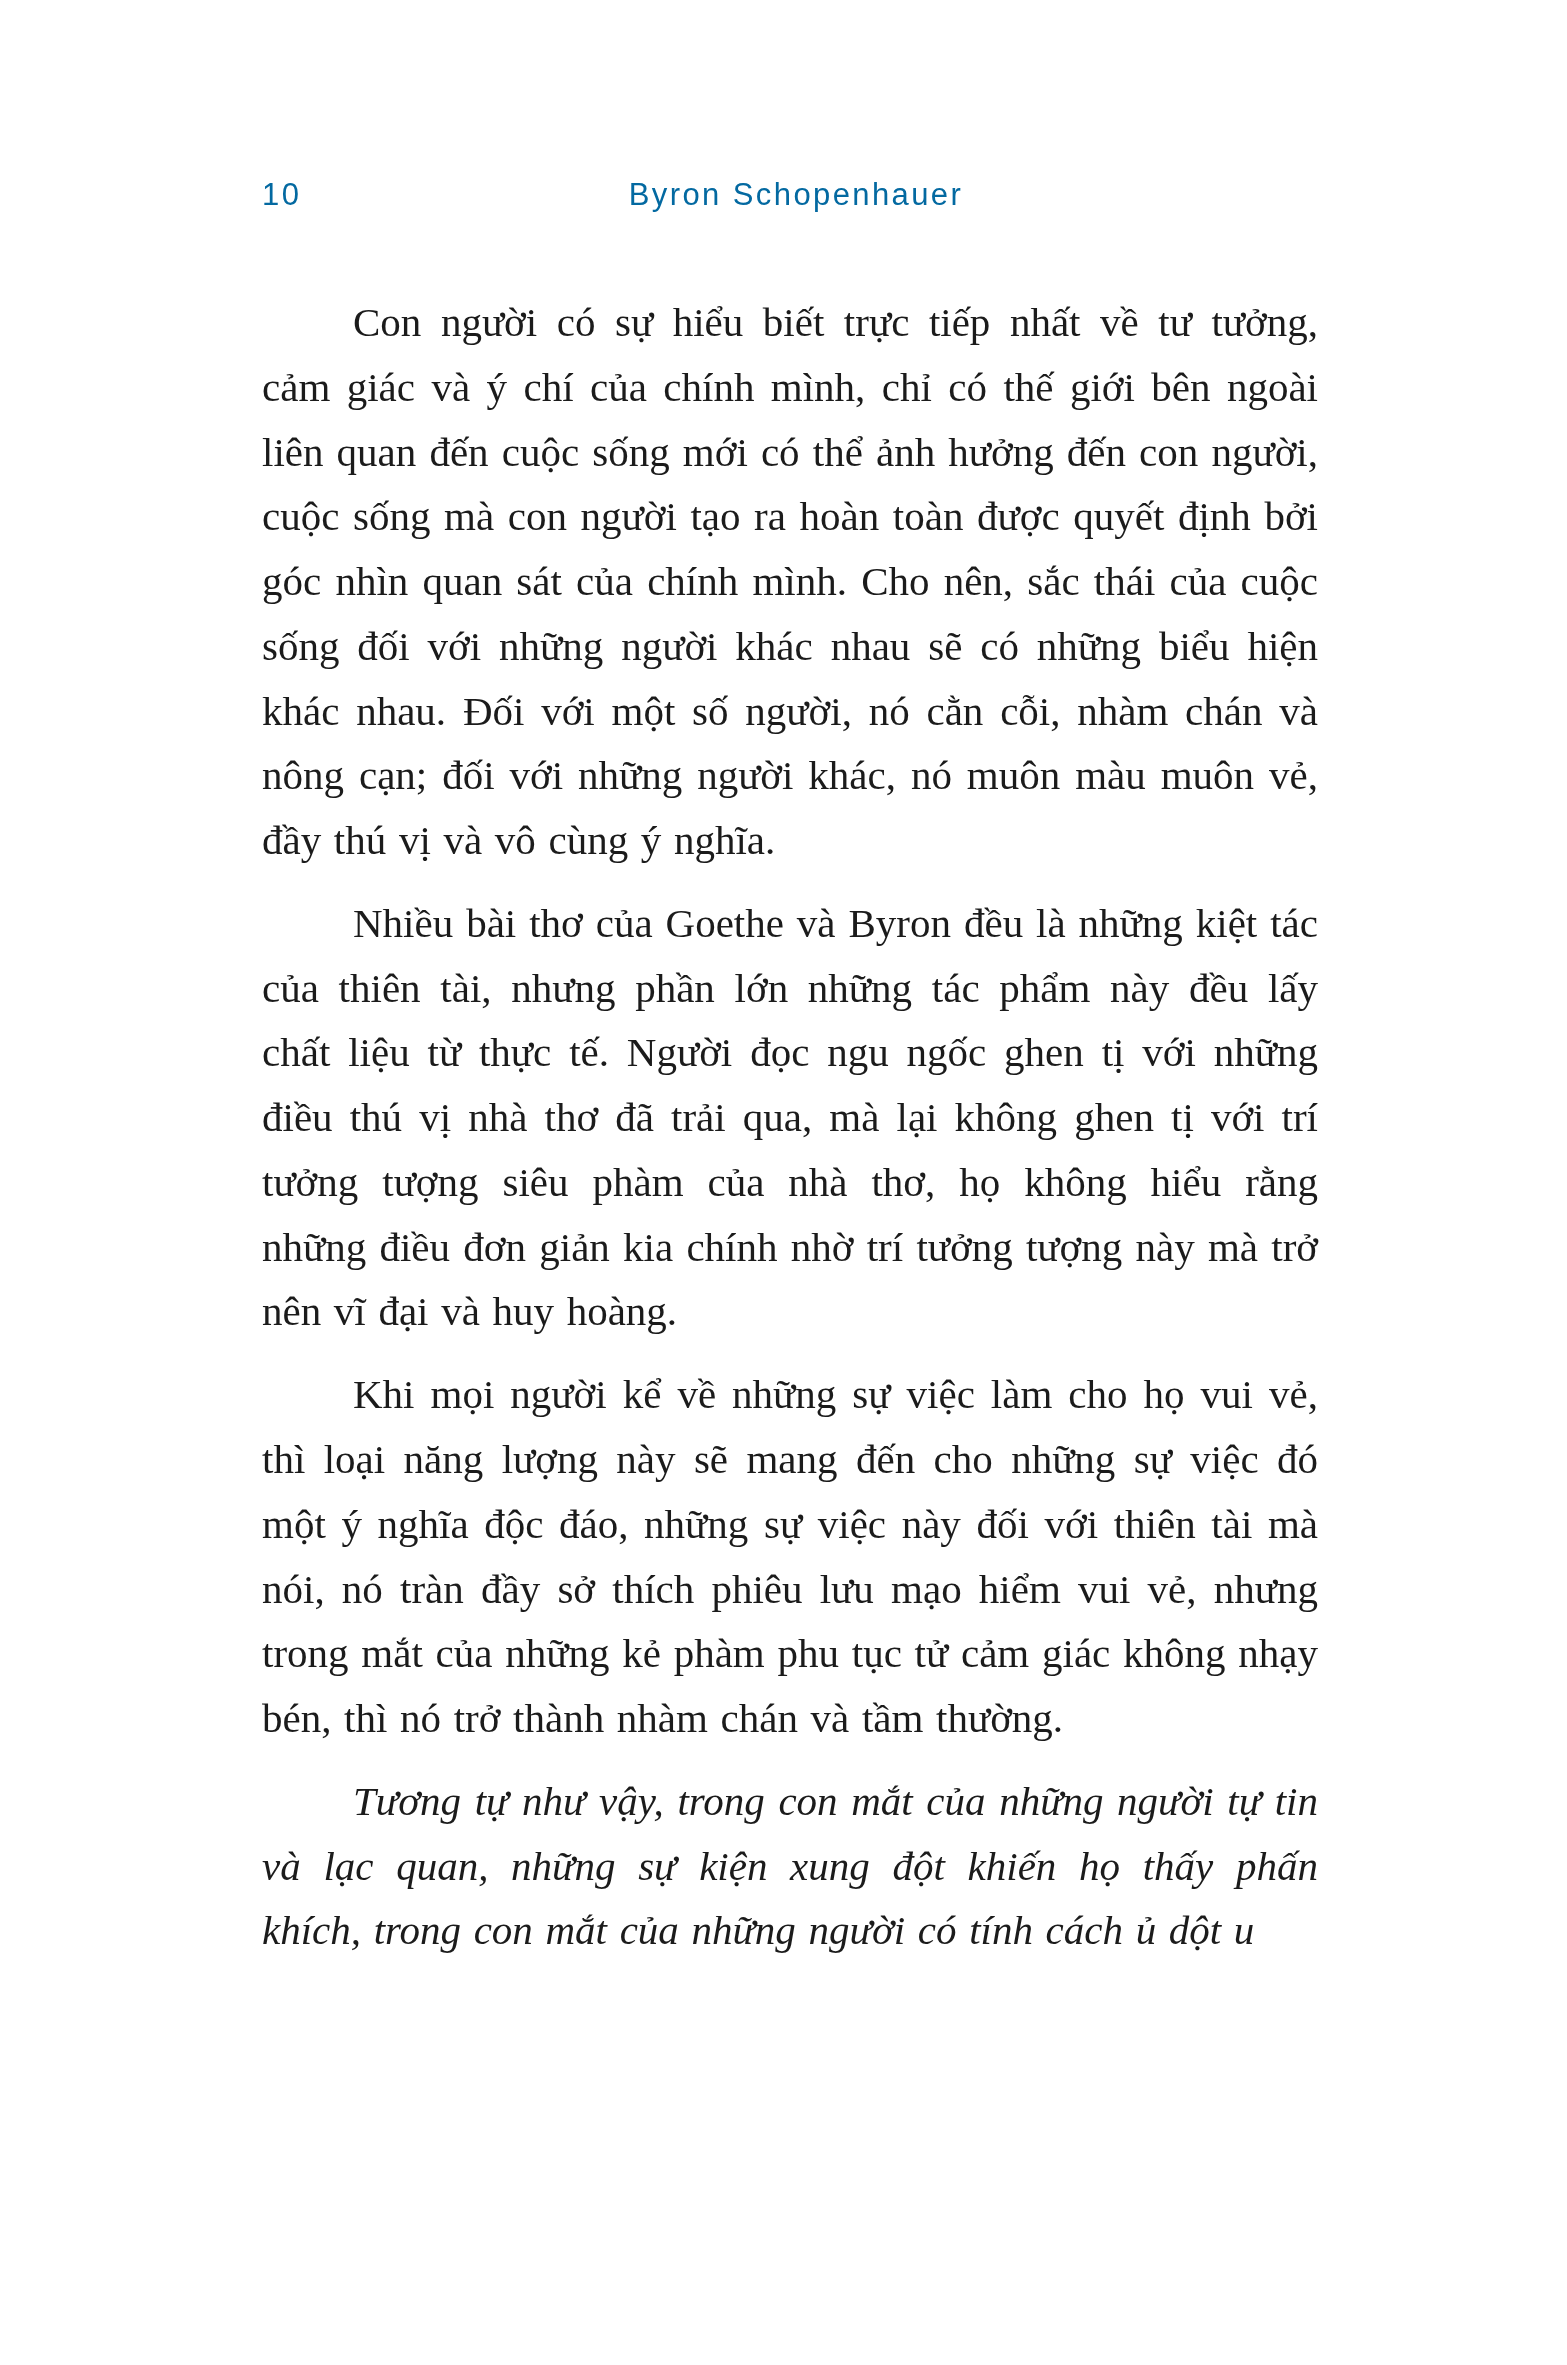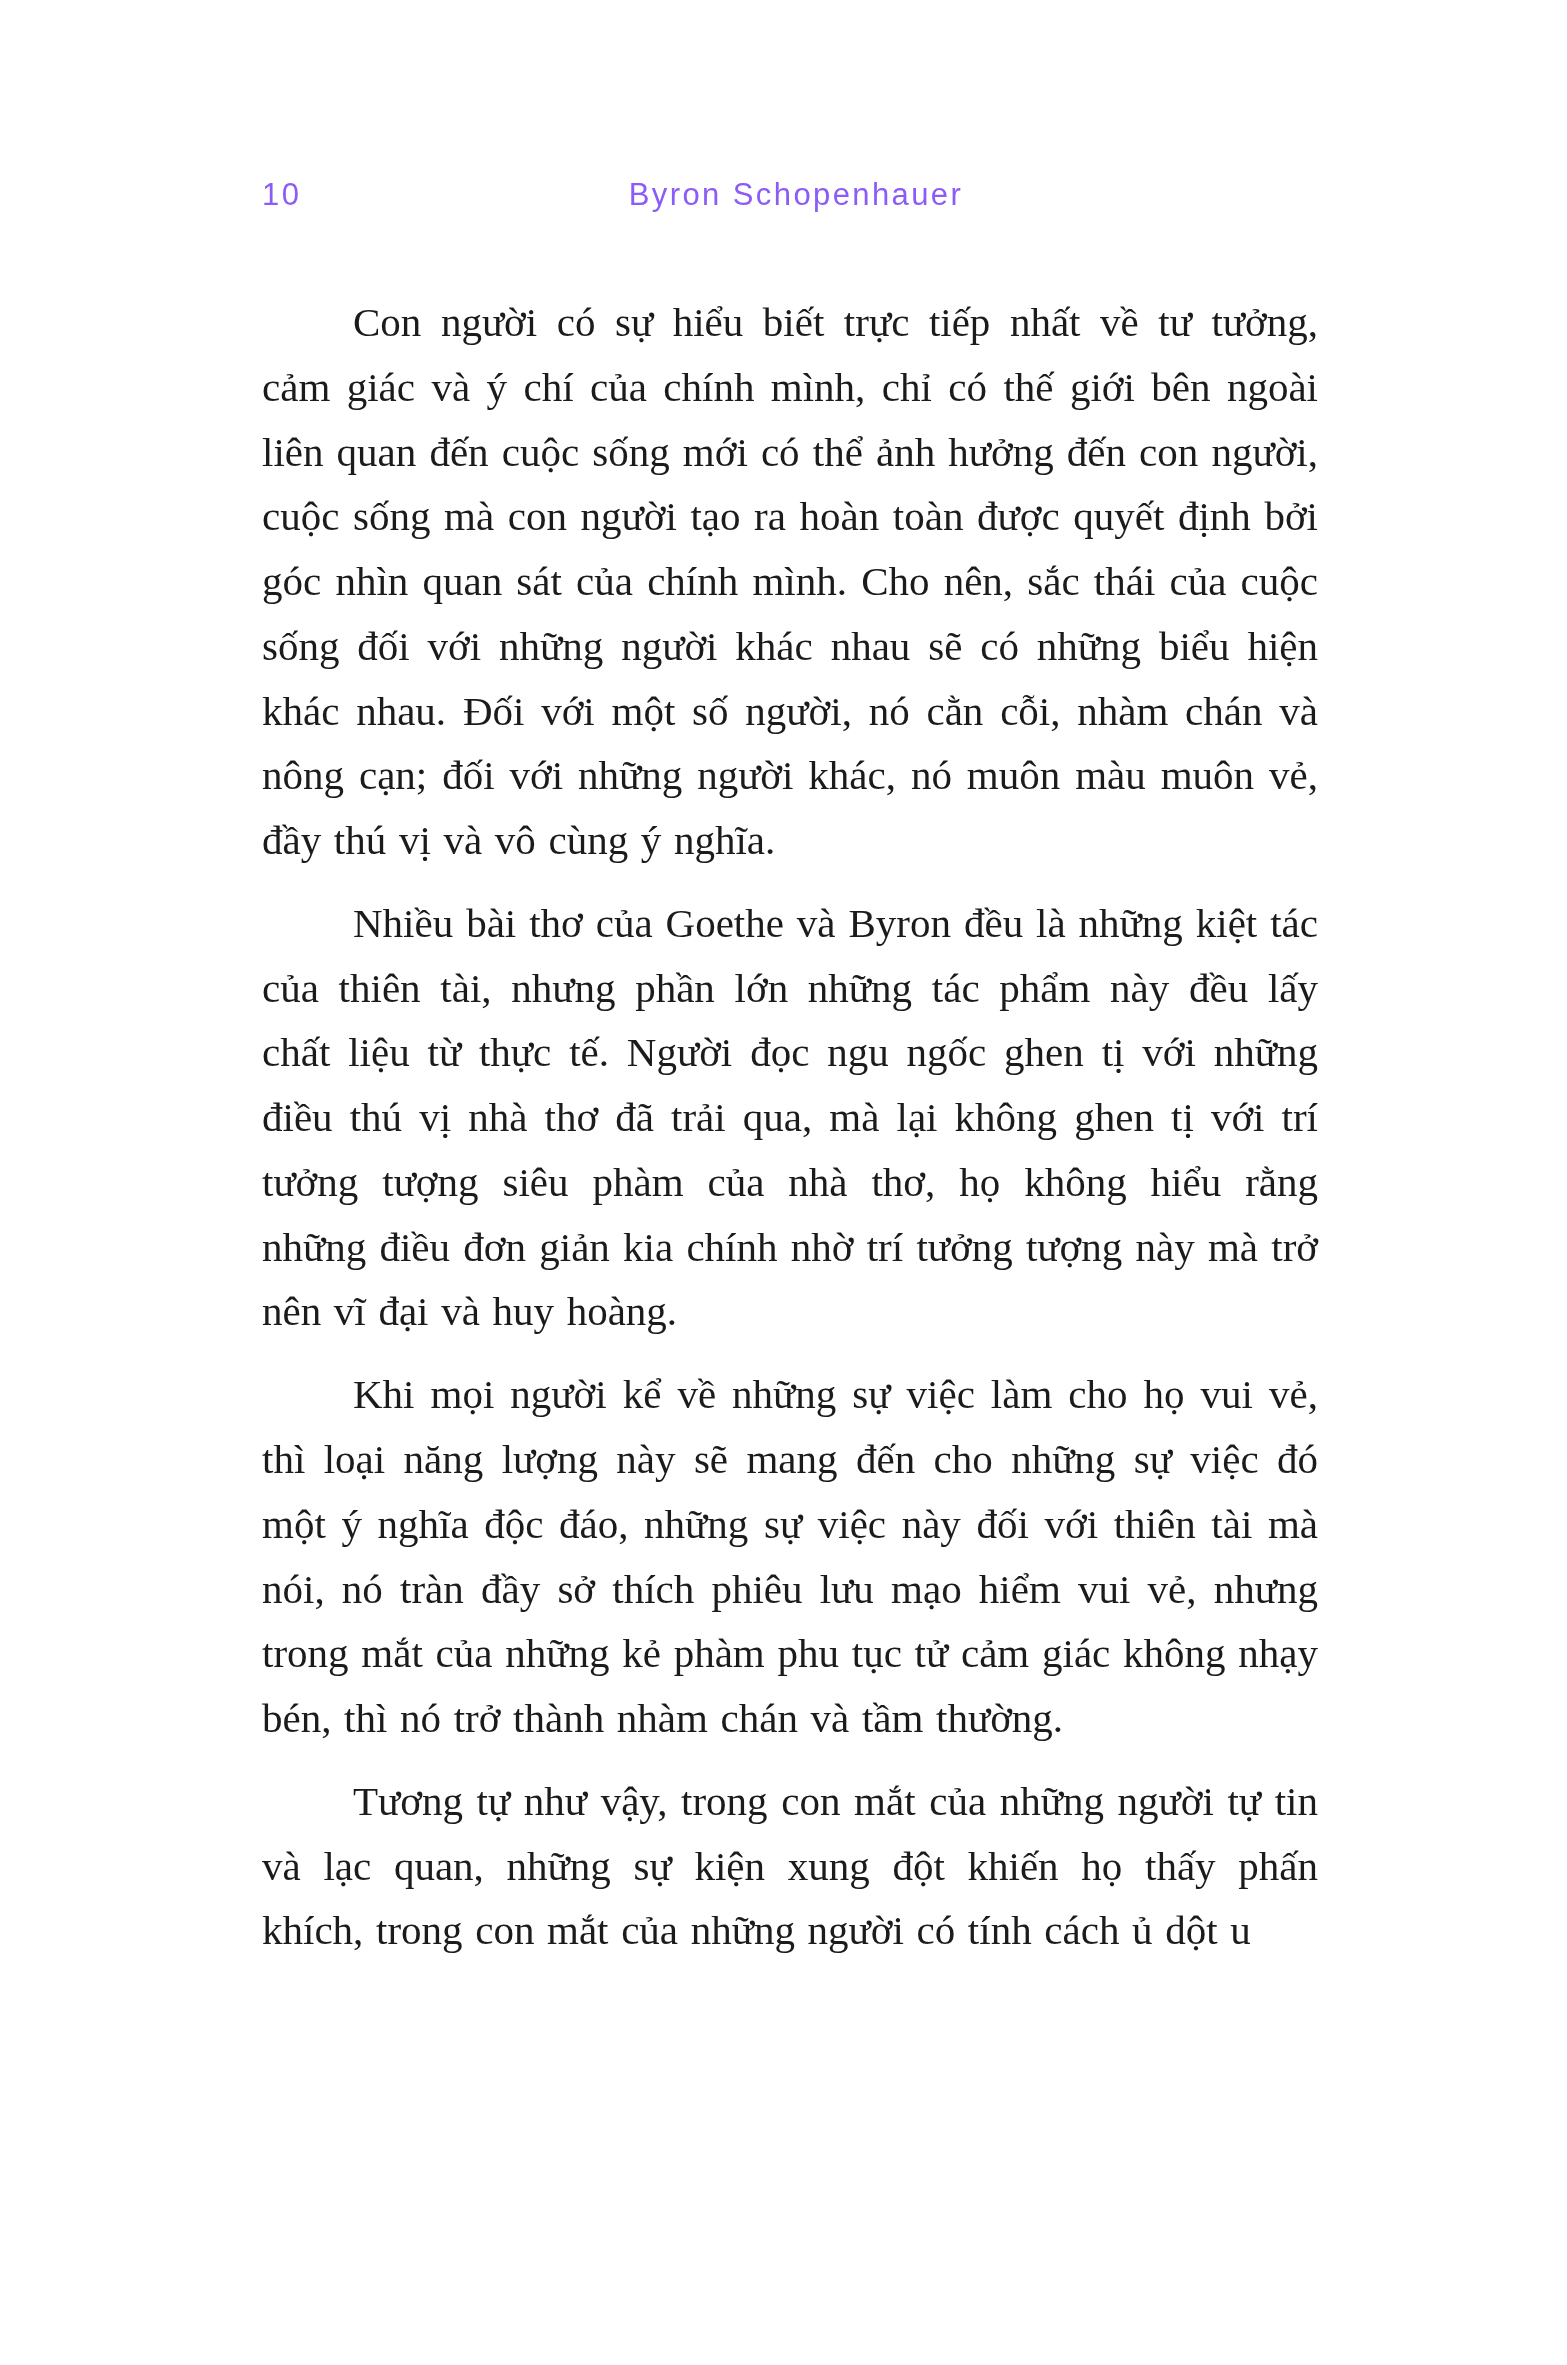--- a/index.html
+++ b/index.html
@@ -18,21 +18,21 @@
   }
   .page-header {
     position: absolute;
     top: 177px;
     left: 262px;
     right: 238px;
     height: 49px;
     font-family: "Liberation Sans", sans-serif;
     font-size: 31px;
     letter-spacing: 2.4px;
-    color: #8b5cf6;
+    color: #0369a1;
   }
   .page-number {
     position: absolute;
     left: 0;
     top: 0;
   }
   .running-title {
     display: block;
     text-align: center;
   }
@@ -47,20 +47,21 @@
     color: #1b1b1b;
     text-align: justify;
   }
   .page-body p {
     margin: 0 12px 18px 0;
     text-indent: 91px;
     word-spacing: 2.4px;
   }
   .page-body p:last-child {
     margin-bottom: 0;
+    font-style: italic;
   }
 </style>
 </head>
 <body>
 
 <div class="page">
 
   <header class="page-header">
     <span class="page-number">10</span>
     <span class="running-title">Byron Schopenhauer</span>

